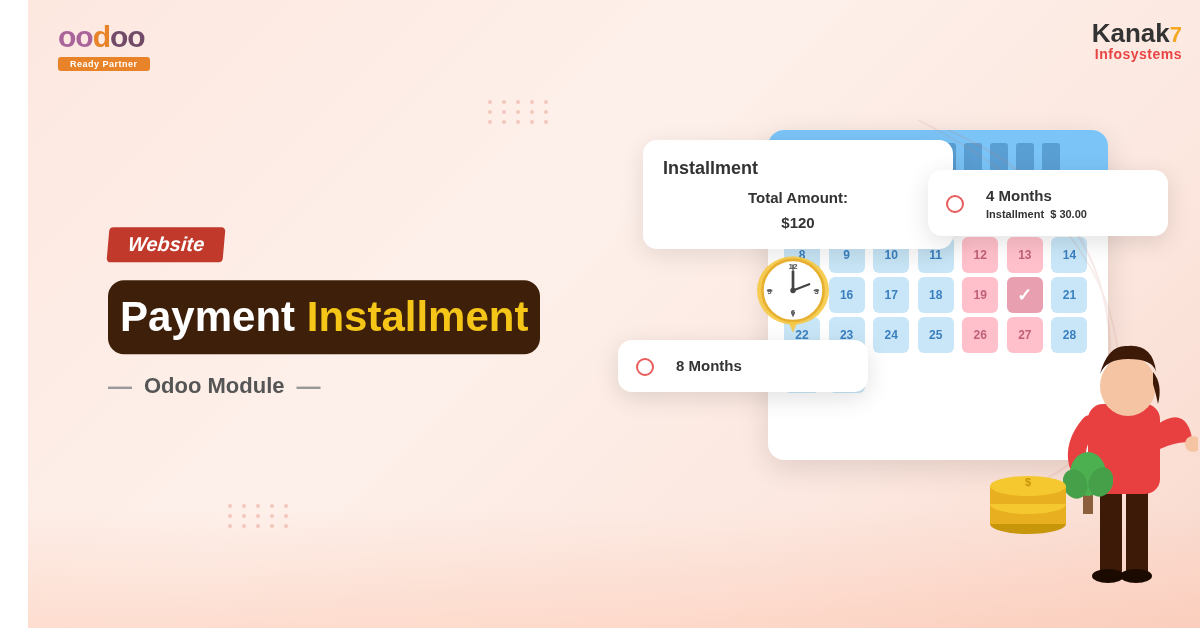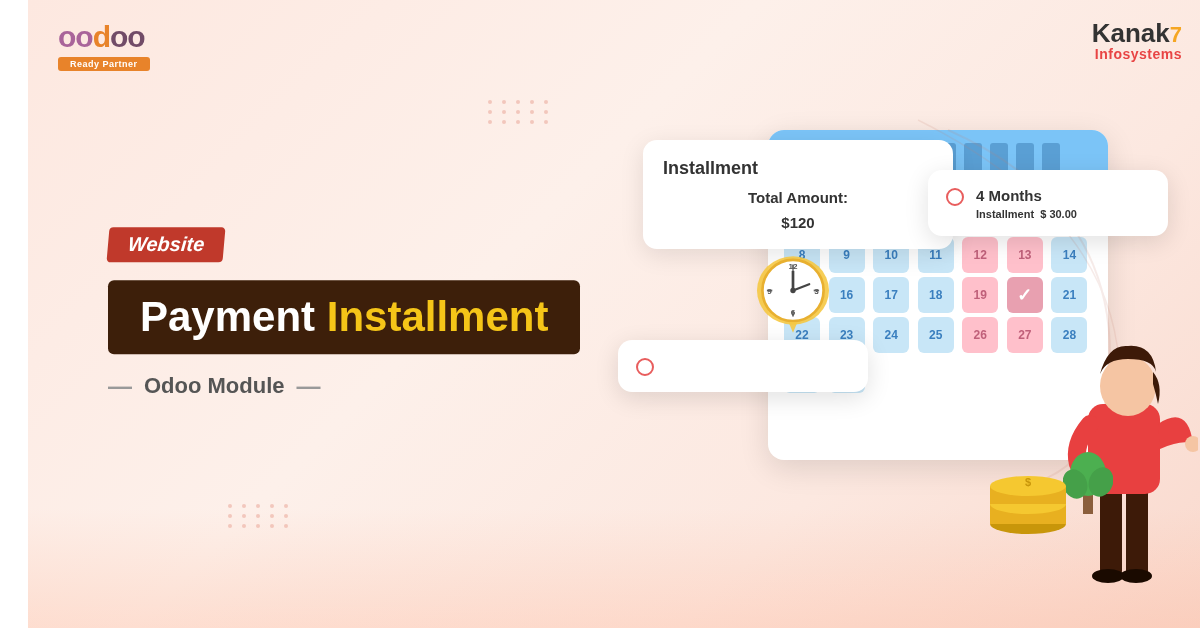--- a/index.html
+++ b/index.html
@@ -120,22 +120,22 @@
       transform: skewX(-5deg);
       margin-bottom: 10px;
       font-style: italic;
     }
 
     .main-title {
       background: #3d1f0a;
       color: white;
       font-size: 42px;
       font-weight: 800;
-      padding: 12px 32px;
-      border-radius: 6px;
+      padding: 12px 12px;
+      border-radius: 16px;
       line-height: 1.2;
       margin-bottom: 18px;
       display: inline-block;
     }
 
     .main-title .yellow {
       color: #f5c518;
     }
 
     .subtitle-line {
@@ -259,22 +259,22 @@
       width: 240px;
       background: white;
       border-radius: 14px;
       box-shadow: 0 6px 25px rgba(0,0,0,0.12);
       padding: 16px 18px;
       z-index: 15;
     }
 
     .months-option {
       display: flex;
-      align-items: flex-start;
-      gap: 12px;
+      align-items: center;
+      gap: 22px;
     }
 
     .radio-circle {
       width: 18px;
       height: 18px;
       border: 2px solid #e85d5d;
       border-radius: 50%;
       flex-shrink: 0;
       margin-top: 2px;
     }
@@ -586,19 +586,20 @@
           <span>Installment</span>&nbsp;&nbsp;<span>$ 30.00</span>
         </div>
       </div>
     </div>
   </div>
 
   <div class="months-card-8">
     <div class="months-option">
       <div class="radio-circle"></div>
       <div class="months-info">
+        <div class="months-label">8 Months</div>
       </div>
     </div>
   </div>
 
   <div class="wave-bottom"></div>
 
 </div>
 
 </body></html>

